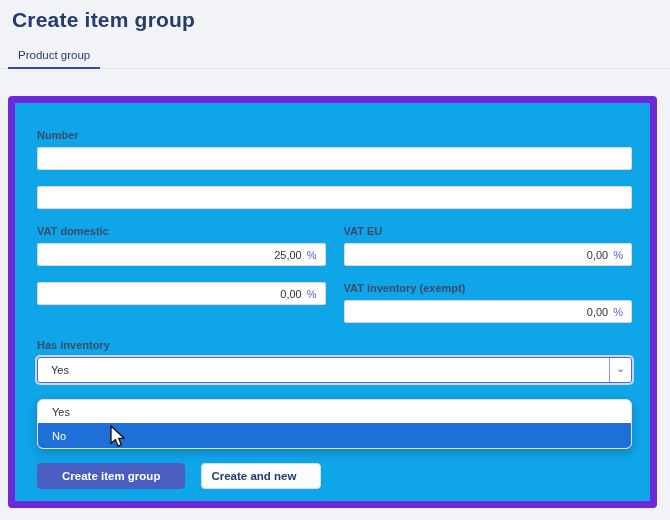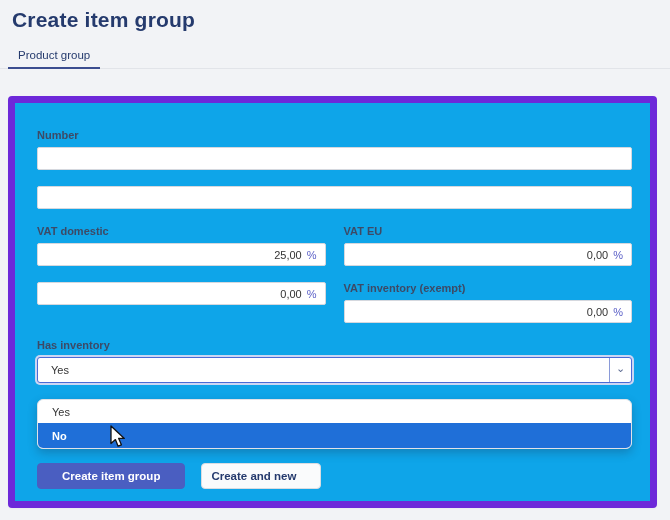--- a/index.html
+++ b/index.html
@@ -35,21 +35,21 @@
     box-shadow:0 0 0 2px #ccd6f3; display:flex; align-items:center; cursor:pointer; }
   .select-value { flex:1; padding-left:13px; font-size:11px; color:#333; }
   .select-caret-cell { width:22px; align-self:stretch; border-left:1px solid #8a9ad8;
     display:flex; align-items:center; justify-content:center; }
   .caret { font-size:11px; color:#5d6b92; line-height:1; transform:translateY(-2px); }
 
   .dropdown { margin:3px 0 0 0; width:100%; background:#fff; border:1px solid #e0e2e8; border-radius:6px;
     overflow:hidden; box-shadow:0 4px 10px rgba(30,40,70,.28); }
   .dd-option { height:23px; display:flex; align-items:center; padding-left:14px; font-size:11px;
     color:#333; cursor:pointer; }
-  .dd-option.highlight { height:25px; background:#1f6fd8; color:#fff; font-weight:700;text-align:center; }
+  .dd-option.highlight { height:25px; background:#1f6fd8; color:#fff; font-weight:400;text-align:center; }
 
   .btn-row { margin-top:14px; display:flex; gap:16px; }
   .btn { height:26px; padding:0 24px; font-size:11.5px; font-weight:700; border-radius:4px;
     font-family:inherit; cursor:pointer; }
   .btn-primary { background:#4a5ec1; color:#fff; border:1px solid #4a5ec1; }
   .btn-secondary { background:#fafbfc; color:#253a6d; border:1px solid #d9dce1;padding-left:9px; }
 
   .cursor { position:absolute; left:106px; top:424px; z-index:20; pointer-events:none; }
 </style>
 </head>

